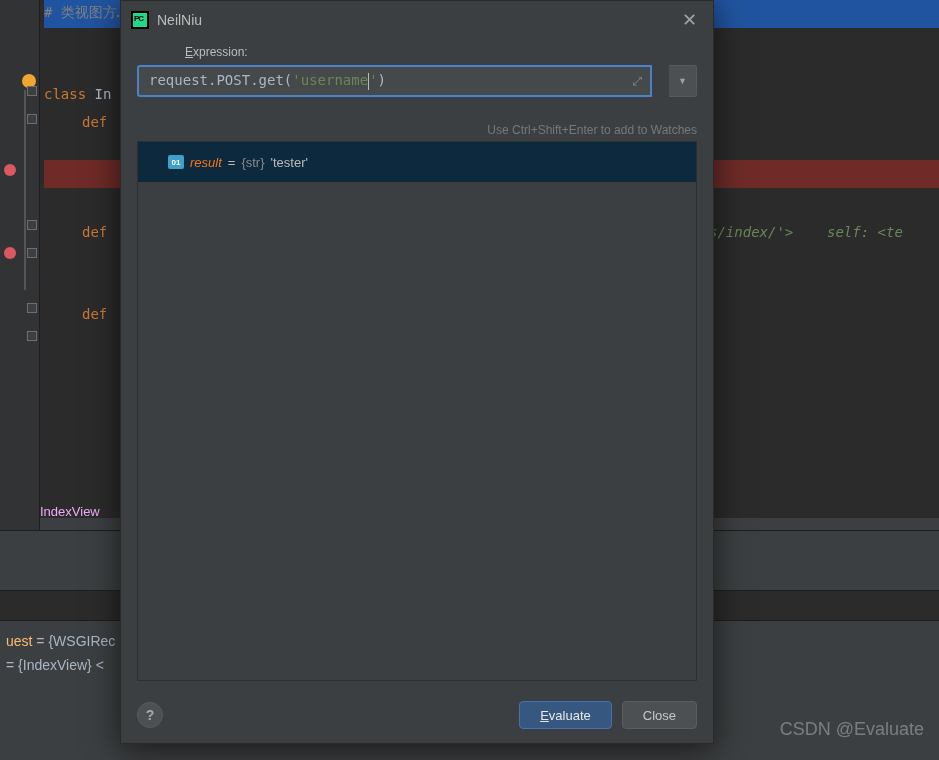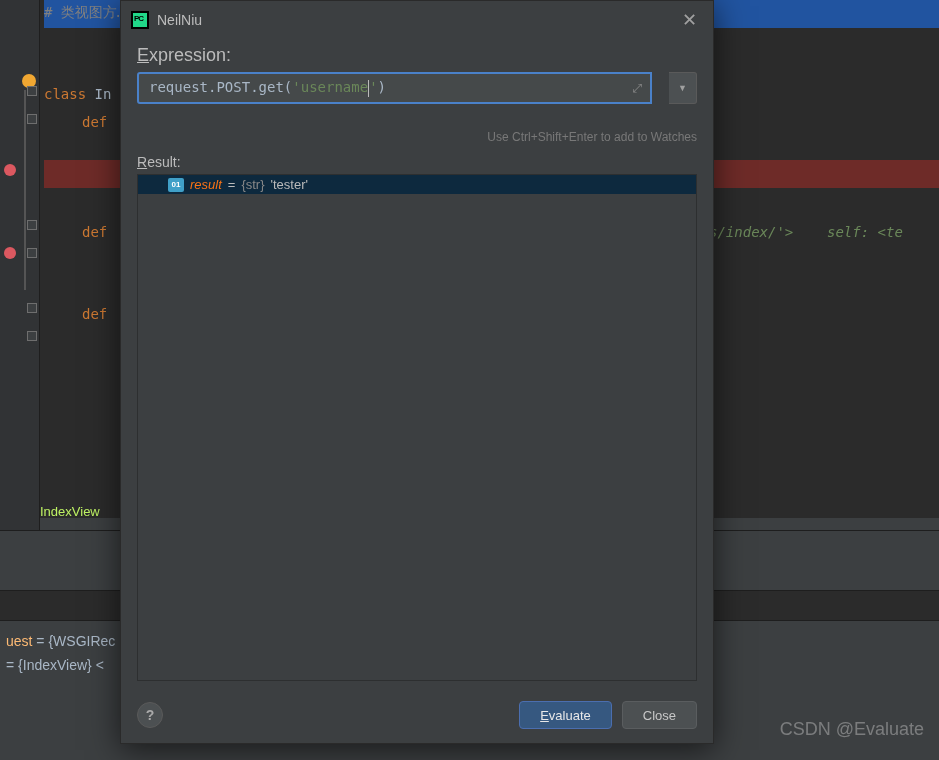--- a/index.html
+++ b/index.html
@@ -22,21 +22,21 @@
     .fold.f4 { top: 248px; } .fold.f5 { top: 303px; } .fold.f6 { top: 331px; }
     .fold.fm { left: 24px; border: none; width: 2px; height: 200px; background: #555; top: 90px; }
     .code { position: absolute; left: 44px; top: 0; font-family: Consolas, monospace; font-size: 14px; line-height: 28px; }
     .dim { color: #808080; } .kw { color: #cc7832; } .ident { color: #a9b7c6; }
     .str-row { position: absolute; height: 28px; width: 900px; }
     .row-redbar { background: #6e2b28; top: 160px; }
     .row-execbar { background: #2154a0; top: 243px; height: 28px; left: -44px; width: 983px; }
     .code-line { position: absolute; white-space: pre; }
     .it { font-style: italic; color: #6a8759; }
     .scrollbar-h { position: absolute; left: 40px; right: 0; bottom: 0; height: 12px; background: #3c3f41; }
-    .tab-bar { position: absolute; left: 0; top: 498px; height: 28px; color: #bef264; font-size: 13px; padding-left: 40px; line-height: 27px; }
+    .tab-bar { position: absolute; left: 0; top: 498px; height: 28px; color: #f0abfc; font-size: 13px; padding-left: 40px; line-height: 27px; }
     
     .panel-strip1 { position: absolute; top: 530px; height: 60px; width: 100%; background: #3c3f41; border-top: 1px solid #1e1e1e; }
     .panel-strip2 { position: absolute; top: 590px; height: 30px; width: 100%; background: #2b2b2b; border-top: 1px solid #1e1e1e; }
     .panel-strip3 { position: absolute; top: 620px; height: 140px; width: 100%; background: #3c3f41; border-top: 1px solid #1e1e1e; padding: 8px 6px; font-size: 14px; line-height: 24px; }
     .var-blue { color: #fdba74; }
     .watermark { position: absolute; right: 15px; bottom: 20px; color: rgba(200,200,200,.45); font-size: 18px; font-family: sans-serif; }
 
     
     .dialog {
       position: absolute; left: 120px; top: 0;
@@ -47,21 +47,21 @@
       display: flex; flex-direction: column;
     }
     .dlg-title {
       height: 38px; display: flex; align-items: center; padding: 0 10px;
       color: #bcbcbc; font-size: 14px; gap: 8px;
     }
     .pc-icon { width: 18px; height: 18px; background: #21d789; border: 2px solid #000; position: relative; }
     .pc-icon::after { content: "PC"; position: absolute; font-size: 8px; font-weight: bold; color: #000; top: 1px; left: 1px; letter-spacing: -1px; }
     .close-x { margin-left: auto; color: #a0a0a0; font-size: 18px; cursor: pointer; padding: 2px 6px; }
     .dlg-body { padding: 6px 16px 12px 16px; flex: 1; display: flex; flex-direction: column; }
-    .label { color: #bcbcbc; font-size: 18px; margin-bottom: 6px; }
+    .label { color: #bcbcbc; font-size: 12px; margin-bottom: 6px; margin-left: 48px; }
     .label u { text-decoration: underline; }
     .expr-row { display: flex; gap: 17px; }
     .expr-input {
       flex: 1; background: #45494a; border: 2px solid #4a81c9;
       border-radius: 3px 0 0 3px; height: 32px; padding: 0 10px;
       font-family: Consolas, monospace; font-size: 14px; color: #a9b7c6;
       display: flex; align-items: center; position: relative;
     }
     .expr-text .s1 { color: #a9b7c6; } .expr-text .s2 { color: #6a8759; }
     .cursor { display: inline-block; width: 1px; height: 17px; background: #bbb; vertical-align: middle; }
@@ -71,21 +71,21 @@
       border-radius: 0 3px 3px 0; display: flex; align-items: center; justify-content: center;
       color: #a0a0a0; font-size: 9px; cursor: pointer;
     }
     .hint { color: #787878; font-size: 12px; text-align: right; margin-top: 26px; }
     .result-label { margin-top: 10px; color: #bcbcbc; font-size: 14px; }
     .result-box {
       flex: 1; background: #3c3f41; border: 1px solid #2d2f30;
       margin-top: 4px; min-height: 0; overflow: hidden;
     }
     .result-row {
-      background: #0d293e; height: 19px; display: flex; align-items: center;
+      background: #0d293e; height: 40px; display: flex; align-items: center;
       padding-left: 30px; gap: 6px; font-size: 13px;
     }
     .res-icon { width: 16px; height: 14px; background: #40a0c8; color: #fff; font-size: 8px; font-weight: bold; display: flex; align-items: center; justify-content: center; border-radius: 2px; }
     .res-name { color: #f97316; font-style: italic; }
     .res-eq { color: #bbb; }
     .res-type { color: #888; }
     .res-val { color: #bbb; }
     .dlg-footer {
       display: flex; align-items: center; padding: 8px 16px 14px 16px; gap: 10px;
     }
@@ -150,21 +150,20 @@
     <div class="label"><u>E</u><span>xpression:</span></div>
     <div class="expr-row">
       <div class="expr-input">
         <span class="expr-text"><span class="s1">request.POST.get(</span><span class="s2">'username</span><span class="cursor"></span><span class="s2">'</span><span class="s1">)</span></span>
         <span class="expand-icon">⤢</span>
       </div>
       <div class="expr-dropdown">▼</div>
     </div>
     <div class="hint">Use Ctrl+Shift+Enter to add to Watches</div>
 
-    <div class="result-label"><u>R</u>esult:</div>
     <div class="result-box">
       <div class="result-row">
         <span class="res-icon">01</span>
         <span class="res-name">result</span>
         <span class="res-eq">=</span>
         <span class="res-type">{str}</span>
         <span class="res-val">'tester'</span>
       </div>
     </div>
   </div>

